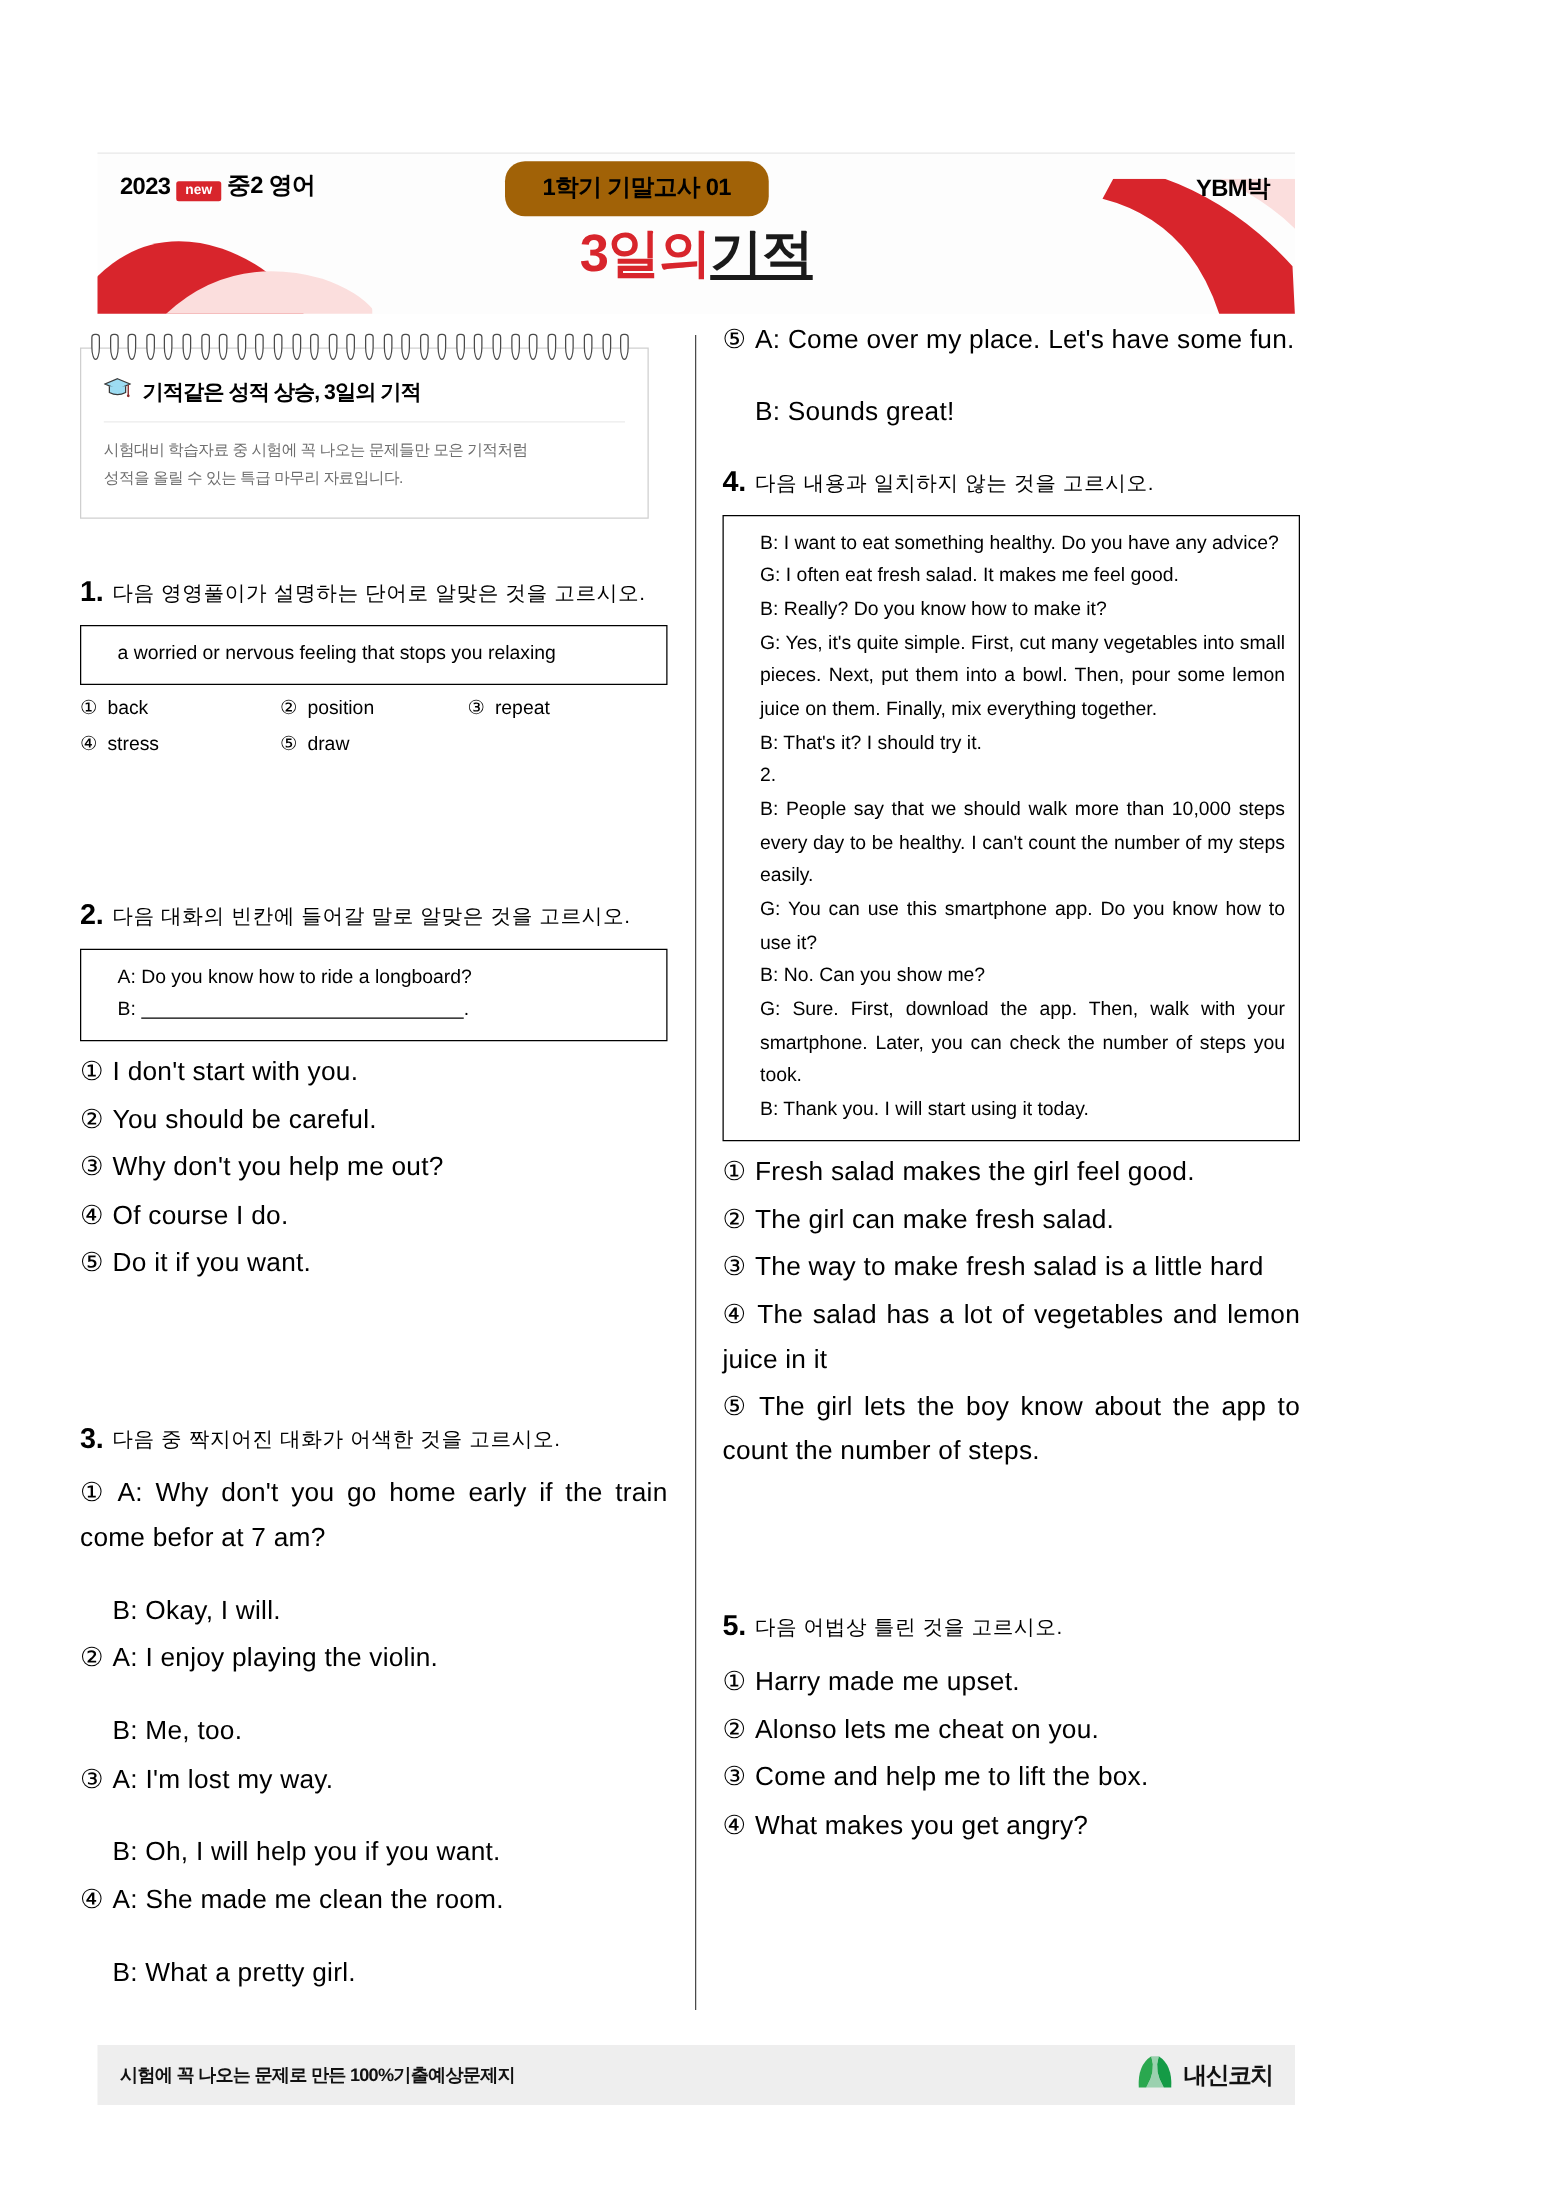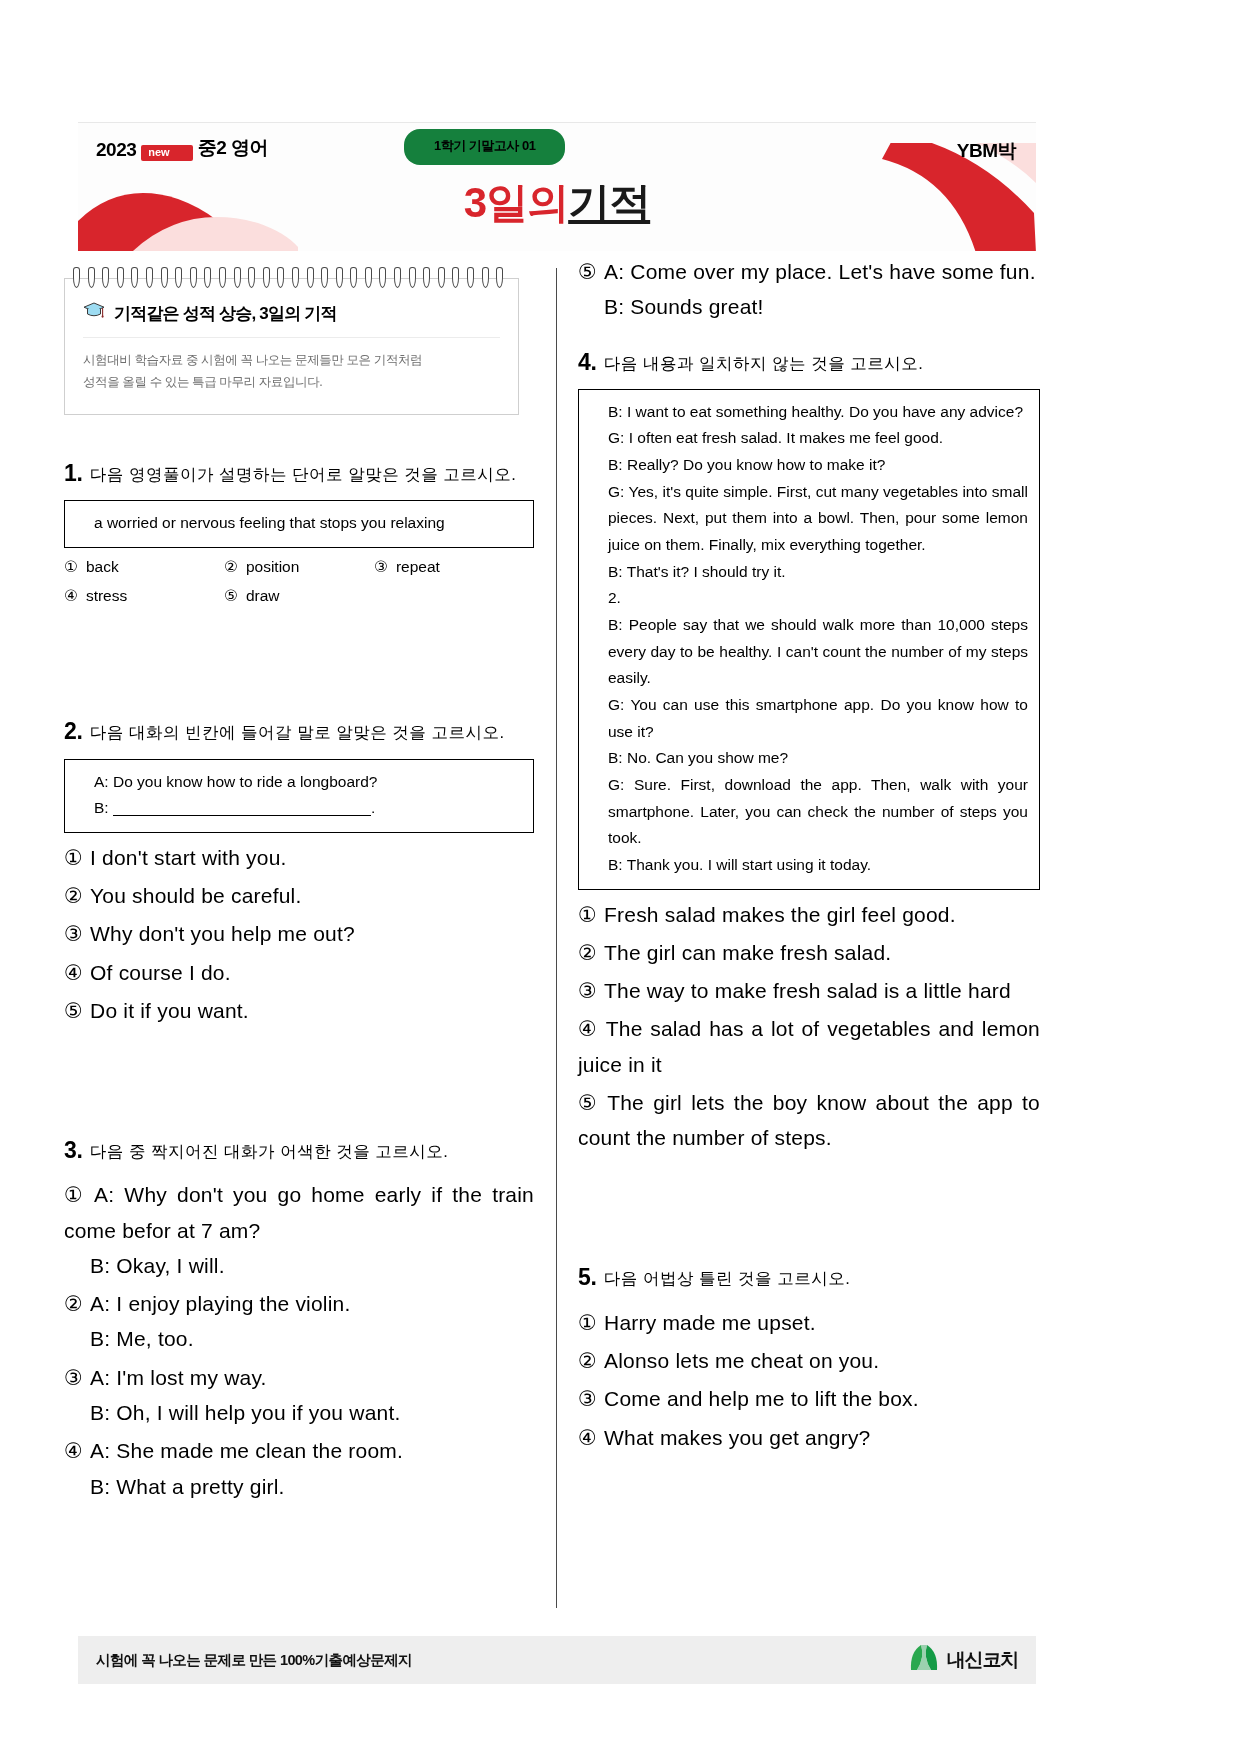--- a/index.html
+++ b/index.html
@@ -61,37 +61,37 @@
   .hdr-year {
     font-size: 19px;
     font-weight: bold;
     letter-spacing: -0.5px;
   }
   .hdr-new {
     background: #d8252c;
     color: #fff;
     font-size: 11px;
     font-weight: bold;
-    padding: 2px 23px 3px 7px;
+    padding: 2px 7px 3px 7px;
     border-radius: 2px;
     line-height: 1;
   }
   .hdr-grade {
     font-size: 19px;
     font-weight: bold;
     letter-spacing: -0.5px;
   }
   .hdr-pill {
     position: absolute;
     left: 326px;
     top: 6px;
-    background: #15803d;
+    background: #a16207;
     border-radius: 16px;
     padding: 8px 30px 10px 30px;
-    font-size: 13px;
+    font-size: 19px;
     font-weight: bold;
     letter-spacing: -0.5px;
     z-index: 5;
   }
   .hdr-publisher {
     position: absolute;
     right: 20px;
     top: 15px;
     font-size: 19px;
     font-weight: bold;
@@ -226,21 +226,21 @@
 
   .choices { margin-top: 2px; }
   .choice {
     font-size: 21px;
     line-height: 1.68;
     margin-bottom: 3px;
     letter-spacing: 0.2px;
     text-align: justify;
   }
   .choice .cmark { margin-right: 7px; }
-  .choice .cont { padding-left: 26px; display:block; }
+  .choice .cont { padding-left: 26px; display:block;margin-top:23px; }
 
   .choice-grid {
     display: grid;
     grid-template-columns: 160px 150px auto;
     row-gap: 5px;
     font-size: 15.5px;
     margin-top: 4px;
   }
   .choice-grid > div { line-height: 1.6; }
   .choice-grid .cmark { margin-right: 8px; }

